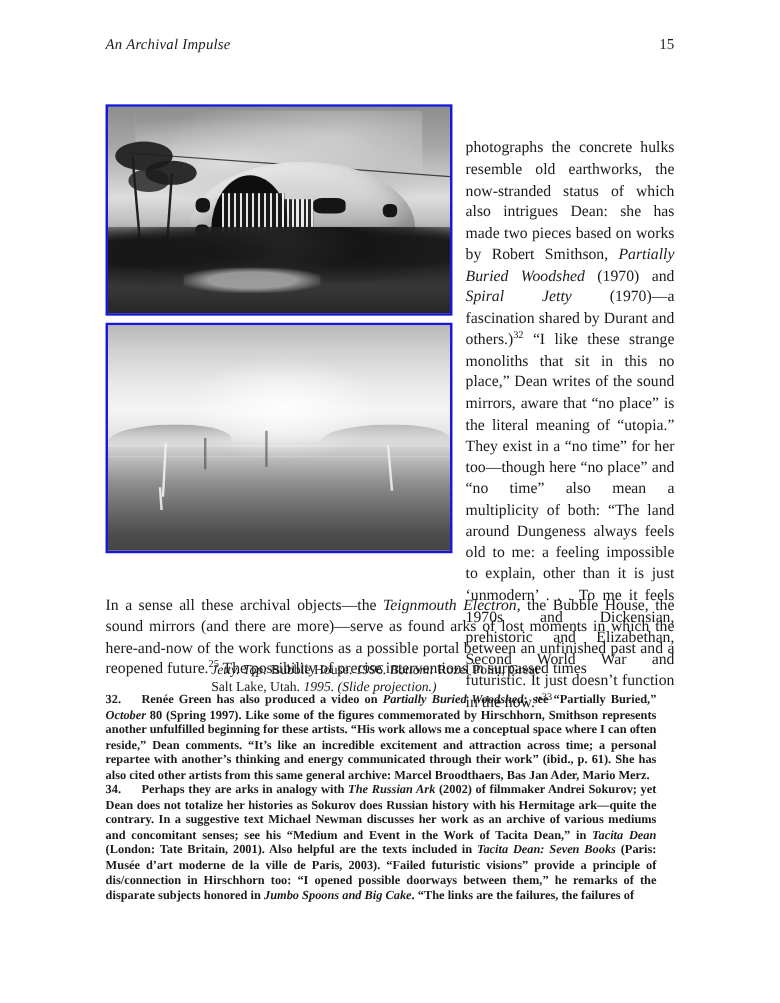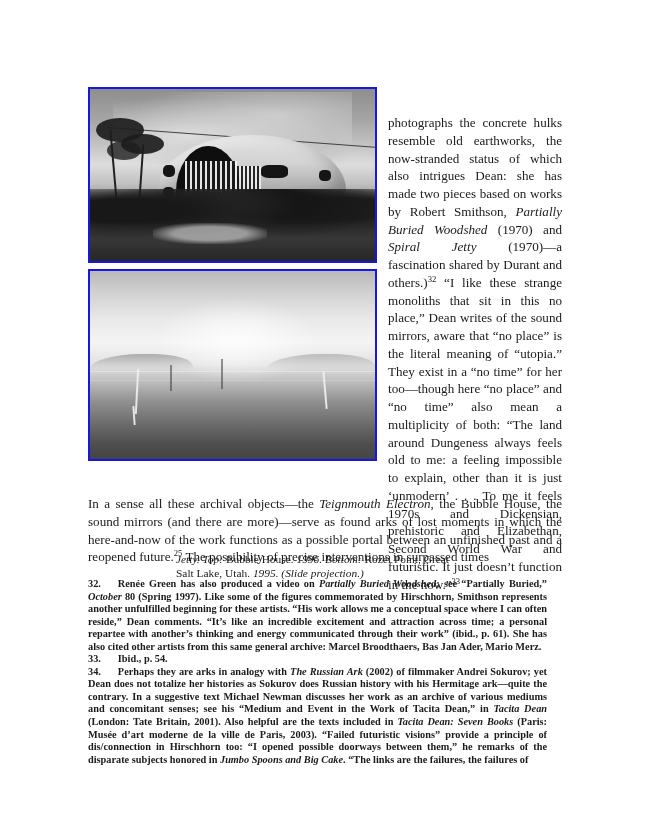--- a/index.html
+++ b/index.html
@@ -284,20 +284,24 @@
   .note-num {
     display: inline-block;
     width: 2.9em;
   }
 </style>
 </head>
 <body>
 
 <div class="page">
 
+  <div class="runhead">
+    <span class="runhead-title">An Archival Impulse</span>
+    <span class="runhead-folio">15</span>
+  </div>
 
   <div class="figure-block">
 
     <div class="photo-frame top">
       <div class="bubble-scene">
         <div class="bubble-sky-clouds"></div>
         <div class="power-line"></div>
 
         <div class="dome"></div>
         <div class="dome-arch"></div>
@@ -344,20 +348,17 @@
 
   <div class="body-full">
     <span class="indent-holder">In a sense all these archival objects—the <i>Teignmouth Electron</i>, the Bubble House, the sound mirrors (and there are more)—serve as found arks of lost moments in which the here-and-now of the work functions as a possible portal between an unfinished past and a reopened future.<sup>25</sup> The possibility of precise interventions in surpassed times</span>
   </div>
 
   <div class="notes">
     <div class="note">
       <span class="note-num">32.</span><span>Renée Green has also produced a video on <i>Partially Buried Woodshed</i>; see “Partially Buried,” <i>October</i> 80 (Spring 1997). Like some of the figures commemorated by Hirschhorn, Smithson represents another unfulfilled beginning for these artists. “His work allows me a conceptual space where I can often reside,” Dean comments. “It’s like an incredible excitement and attraction across time; a personal repartee with another’s thinking and energy communicated through their work” (ibid., p. 61). She has also cited other artists from this same general archive: Marcel Broodthaers, Bas Jan Ader, Mario Merz.</span>
     </div>
     <div class="note">
-      <span class="note-num">33.</span><span>Ibid., p. 54.</span>
-    </div>
-    <div class="note">
       <span class="note-num">34.</span><span>Perhaps they are arks in analogy with <i>The Russian Ark</i> (2002) of filmmaker Andrei Sokurov; yet Dean does not totalize her histories as Sokurov does Russian history with his Hermitage ark—quite the contrary. In a suggestive text Michael Newman discusses her work as an archive of various mediums and concomitant senses; see his “Medium and Event in the Work of Tacita Dean,” in <i>Tacita Dean</i> (London: Tate Britain, 2001). Also helpful are the texts included in <i>Tacita Dean: Seven Books</i> (Paris: Musée d’art moderne de la ville de Paris, 2003). “Failed futuristic visions” provide a principle of dis/connection in Hirschhorn too: “I opened possible doorways between them,” he remarks of the disparate subjects honored in <i>Jumbo Spoons and Big Cake</i>. “The links are the failures, the failures of</span>
     </div>
   </div>
 
 </div>
 
 </body></html>

